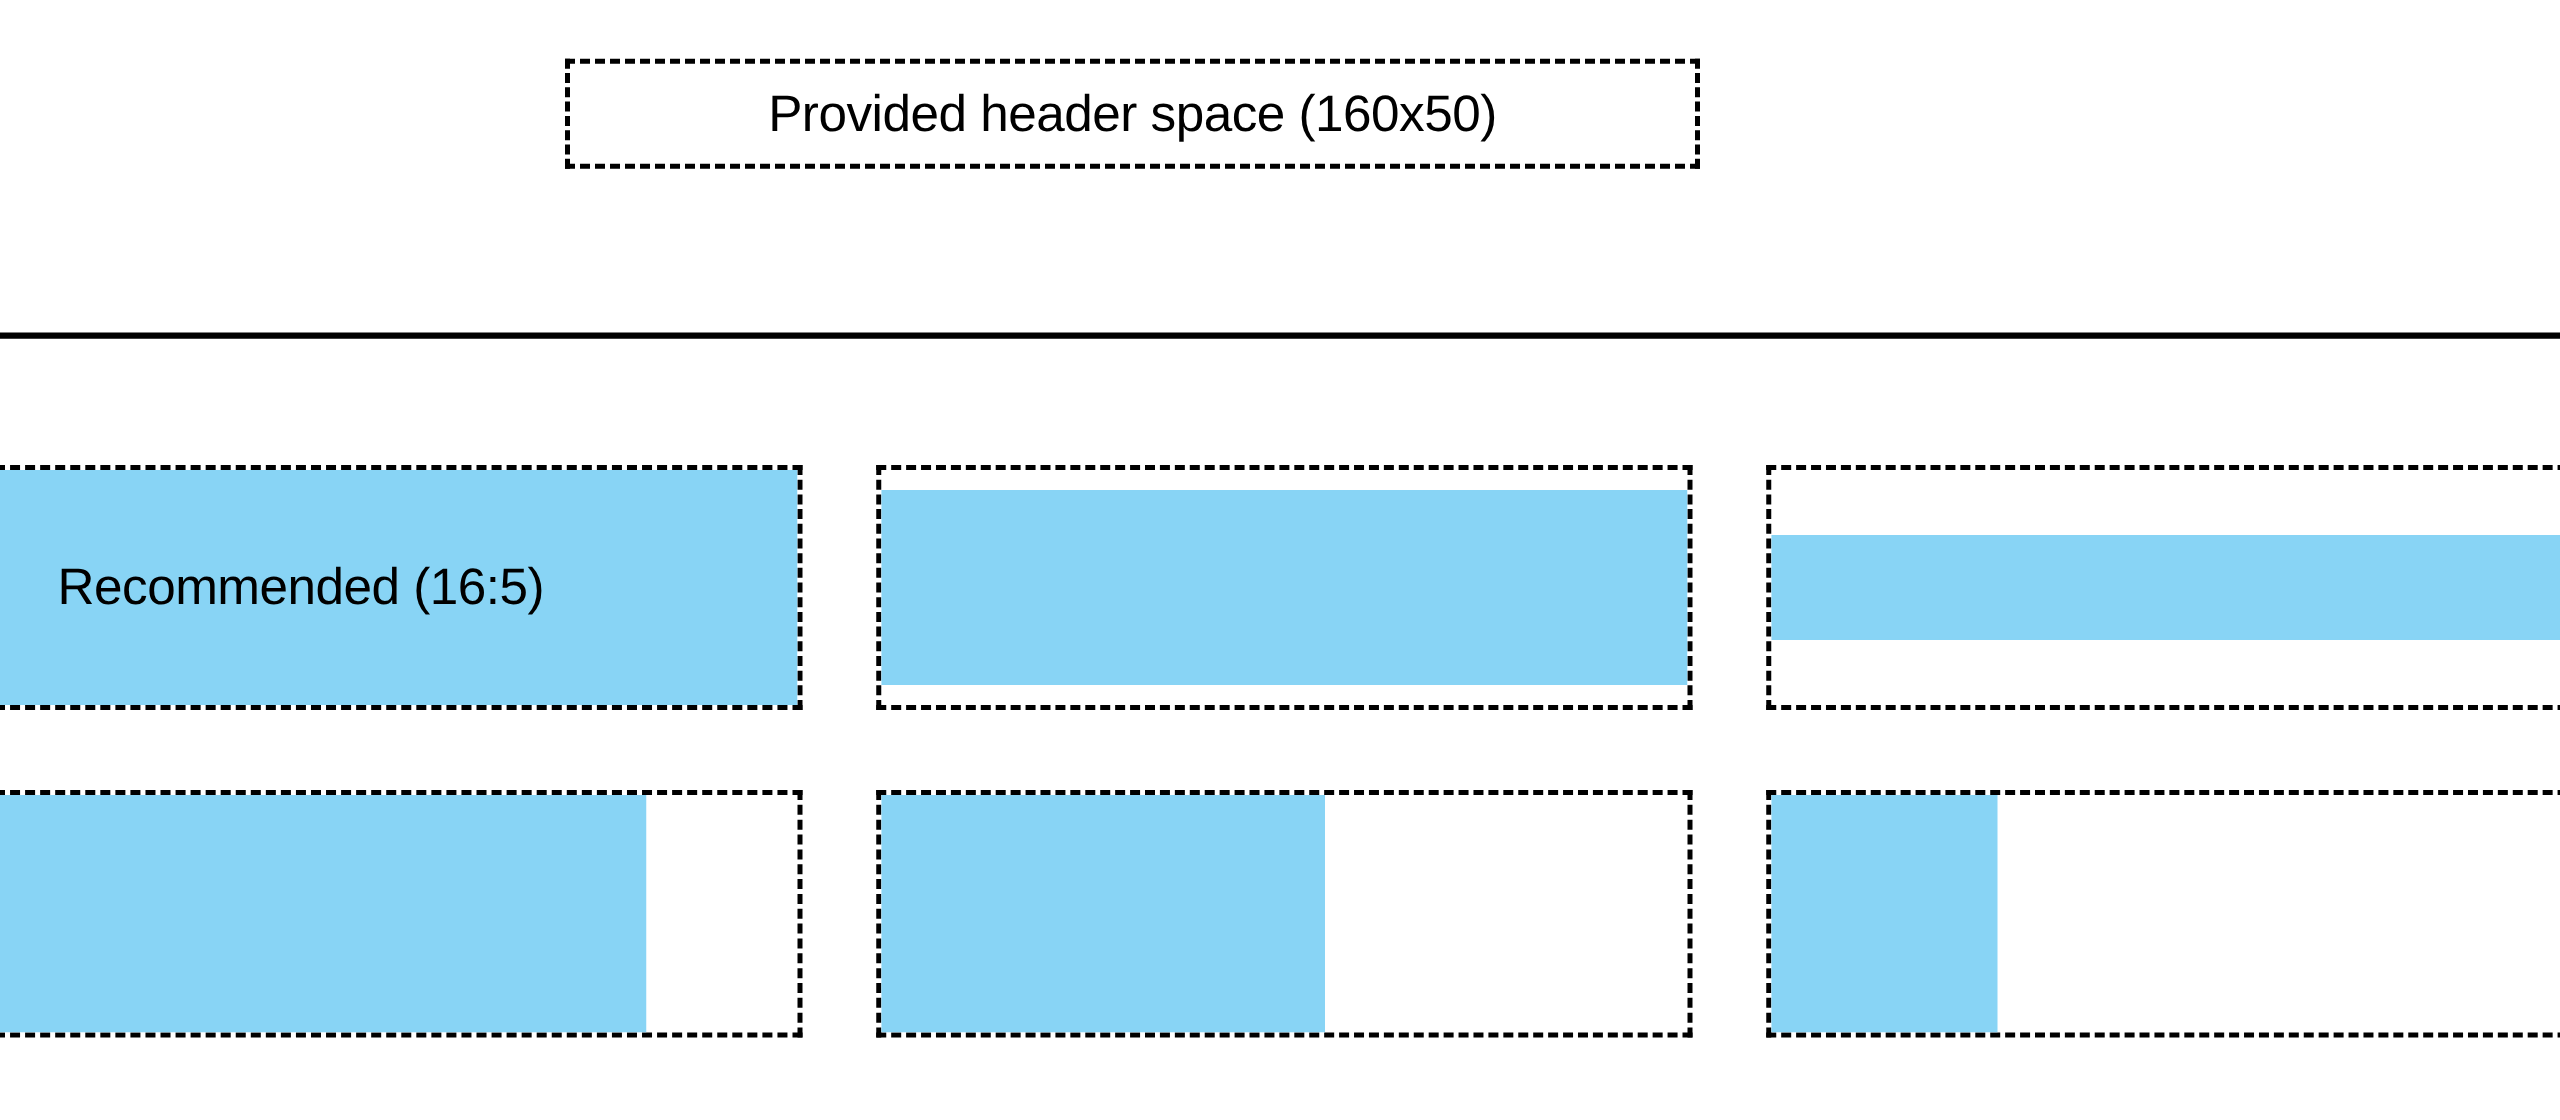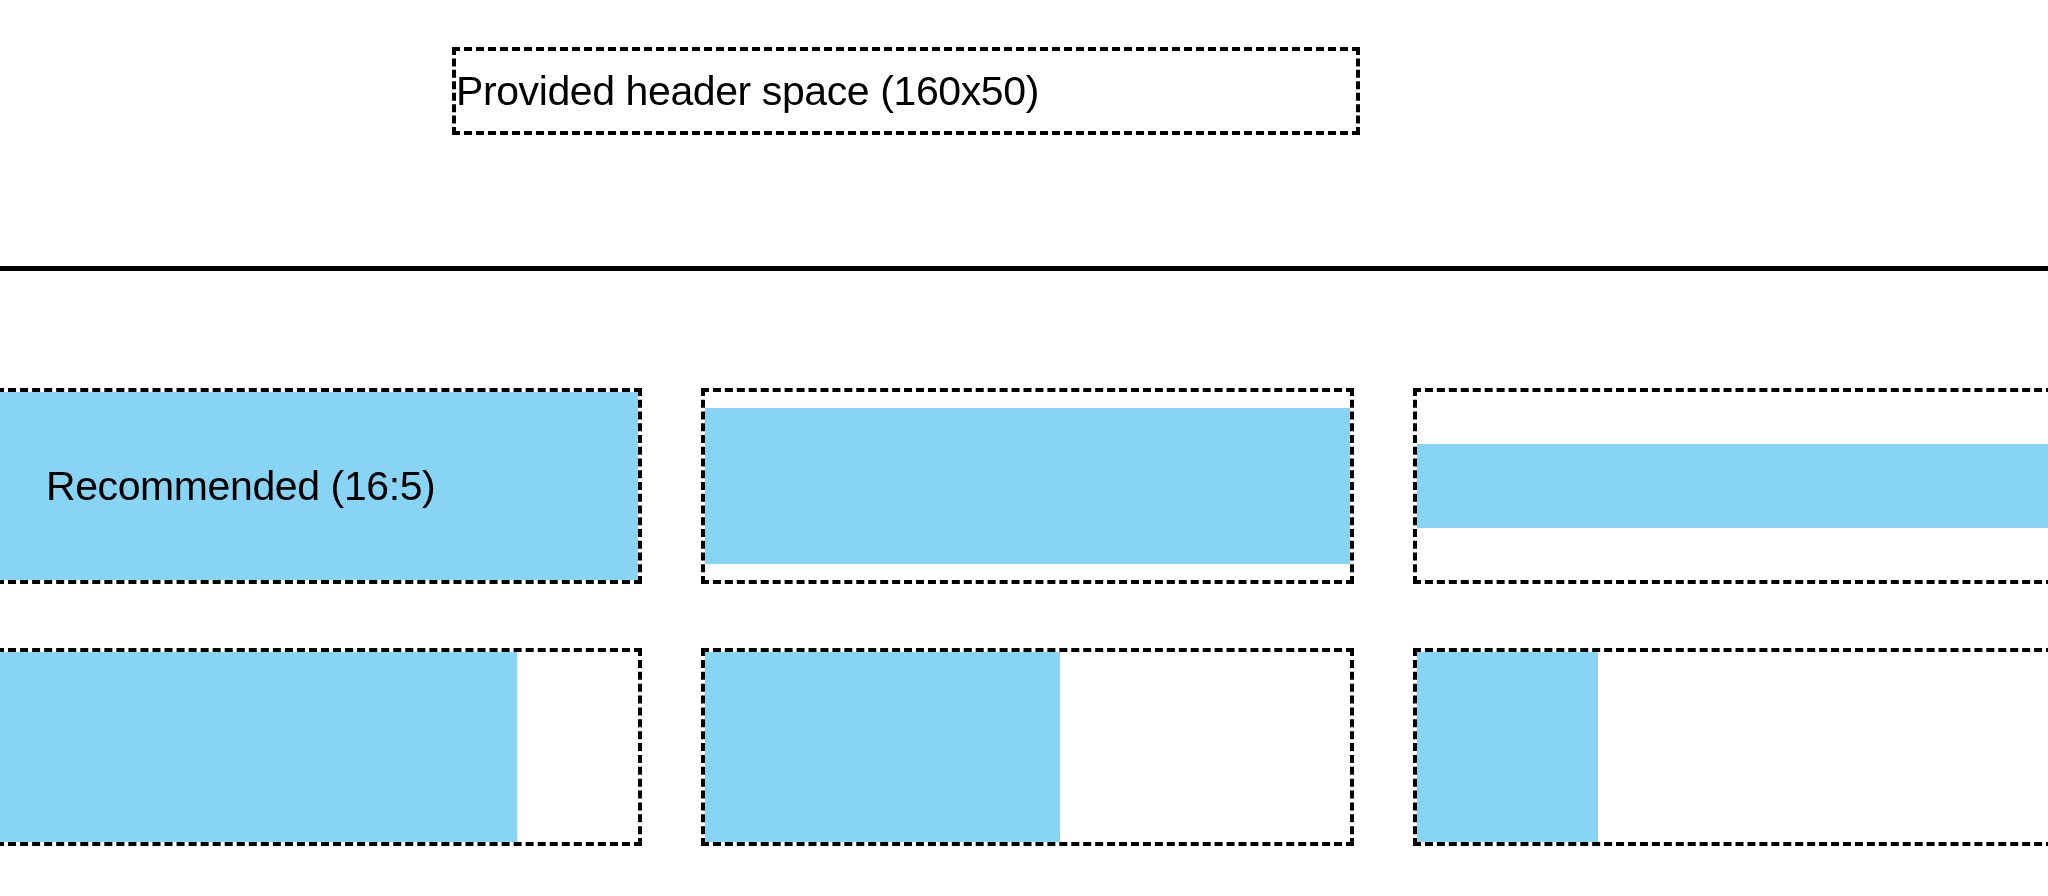--- a/index.html
+++ b/index.html
@@ -57,20 +57,21 @@
   .header-slot {
     position: absolute;
     left: 452px;
     top: 47px;
     width: 908px;
     height: 88px;
     border: 4px dashed #000000;
     box-sizing: border-box;
     display: flex;
     align-items: center;
+    justify-content: center;
     background: #ffffff;
   }
   .header-slot .label {
     font-size: 41px;
     line-height: 1;
     letter-spacing: -0.4px;
     color: #000;
     white-space: nowrap;
   }
 
@@ -80,21 +81,21 @@
     top: 266px;
     width: 2048px;
     height: 5px;
     background: #000000;
   }
 
   
   .grid {
     position: absolute;
     left: 0;
-    top: 16px;
+    top: 0;
     width: 2048px;
     height: 837px;
   }
 
   .cell {
     position: absolute;
     border: 4px dashed #000000;
     box-sizing: border-box;
     background: #ffffff;
     overflow: hidden;

